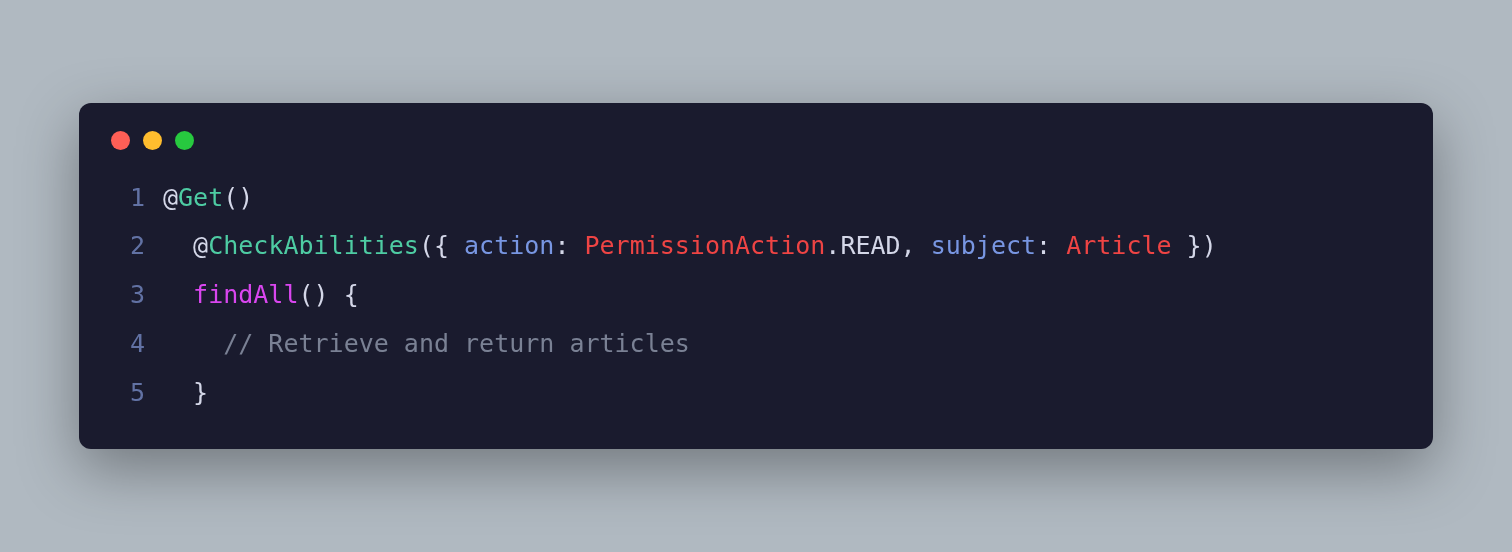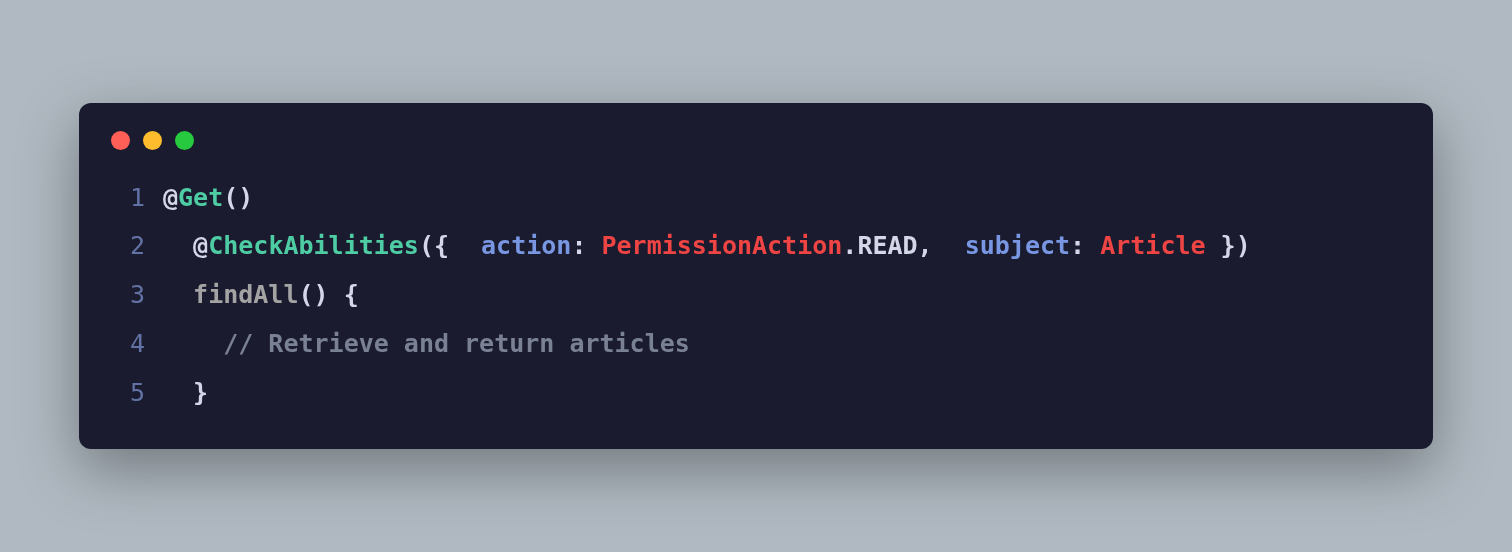--- a/index.html
+++ b/index.html
@@ -57,29 +57,28 @@
       color: #6272a4;
       width: 34px;
       text-align: right;
       flex-shrink: 0;
       user-select: none;
       margin-right: 18px;
     }
     
     .line-content {
       color: #d4d7e8;
-      font-weight: bold;
     }
     
     .at { color: #d4d7e8; }
     .decorator { color: #4ecca3; }
-    .func { color: #a3a3a3; }
+    .func { color: #d946ef; }
     .paren { color: #d4d7e8; }
     .brace { color: #d4d7e8; }
-    .prop { color: #7896e2; margin-left: 17px; }
+    .prop { color: #7896e2; }
     .colon { color: #d4d7e8; }
     .classname { color: #ef4444; }
     .dot { color: #d4d7e8; }
     .constant { color: #d4d7e8; margin-top: 32px; }
     .comment { color: #7a8194; text-align: center; }
   </style>
 </head>
 <body>
 
 <div class="code-window">

